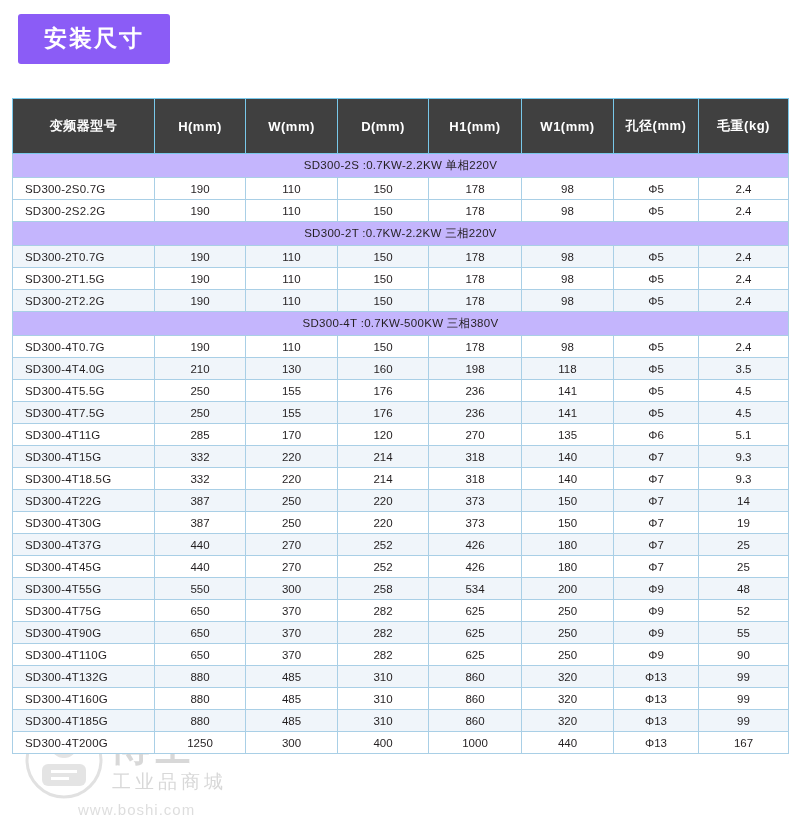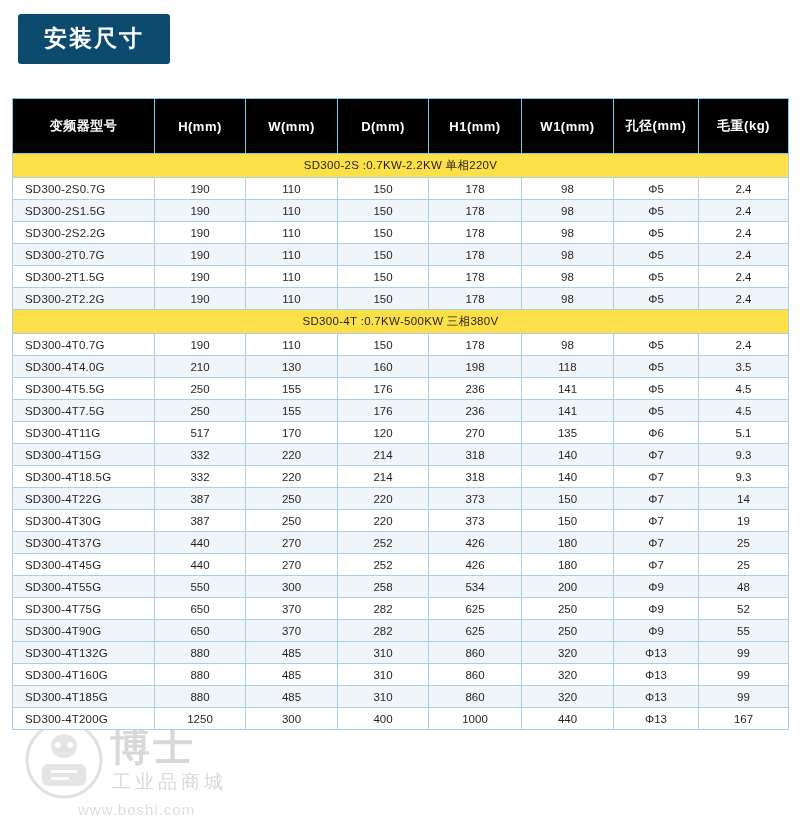--- a/index.html
+++ b/index.html
@@ -15,21 +15,21 @@
     position: relative;
     overflow: hidden;
   }
 
   
   .title-wrap {
     padding: 14px 0 0 18px;
   }
   .title-badge {
     display: inline-block;
-    background: #0c4a6e;
+    background: #8b5cf6;
     color: #ffffff;
     font-size: 23px;
     font-weight: bold;
     letter-spacing: 2px;
     padding: 13px 26px 14px 26px;
     border-radius: 3px;
     line-height: 1;
   }
 
   
@@ -56,30 +56,30 @@
   table.spec th,
   table.spec td {
     border: 1px solid #a9cfe6;
     text-align: center;
     vertical-align: middle;
     height: 21px;
     padding: 0 2px;
     white-space: nowrap;
   }
   table.spec thead th {
-    background: #000000;
+    background: #404040;
     color: #ffffff;
     font-size: 13px;
     font-weight: bold;
     height: 54px;
     border: 1px solid #79c8ea;
     letter-spacing: 0.5px;
   }
   table.spec tr.group td {
-    background: #fde047;
+    background: #c4b5fd;
     font-size: 11.5px;
     color: #231f20;
     height: 23px;
     letter-spacing: 0.3px;
   }
   table.spec tr.data td {
     background: #ffffff;
     color: #231f20;
   }
   table.spec tr.data td:first-child {
@@ -177,39 +177,32 @@
         <tr class="data">
           <td>SD300-2S0.7G</td>
           <td>190</td>
           <td>110</td>
           <td>150</td>
           <td>178</td>
           <td>98</td>
           <td>Φ5</td>
           <td>2.4</td>
         </tr>
-        <tr class="data alt">
-          <td>SD300-2S1.5G</td>
-          <td>190</td>
-          <td>110</td>
-          <td>150</td>
-          <td>178</td>
-          <td>98</td>
-          <td>Φ5</td>
-          <td>2.4</td>
-        </tr>
         <tr class="data">
           <td>SD300-2S2.2G</td>
           <td>190</td>
           <td>110</td>
           <td>150</td>
           <td>178</td>
           <td>98</td>
           <td>Φ5</td>
           <td>2.4</td>
+        </tr>
+        <tr class="group">
+          <td colspan="8">SD300-2T :0.7KW-2.2KW    三相220V</td>
         </tr>
         <tr class="data alt">
           <td>SD300-2T0.7G</td>
           <td>190</td>
           <td>110</td>
           <td>150</td>
           <td>178</td>
           <td>98</td>
           <td>Φ5</td>
           <td>2.4</td>
@@ -272,21 +265,21 @@
           <td>250</td>
           <td>155</td>
           <td>176</td>
           <td>236</td>
           <td>141</td>
           <td>Φ5</td>
           <td>4.5</td>
         </tr>
         <tr class="data">
           <td>SD300-4T11G</td>
-          <td>517</td>
+          <td>285</td>
           <td>170</td>
           <td>120</td>
           <td>270</td>
           <td>135</td>
           <td>Φ6</td>
           <td>5.1</td>
         </tr>
         <tr class="data alt">
           <td>SD300-4T15G</td>
           <td>332</td>
@@ -369,20 +362,30 @@
         </tr>
         <tr class="data alt">
           <td>SD300-4T90G</td>
           <td>650</td>
           <td>370</td>
           <td>282</td>
           <td>625</td>
           <td>250</td>
           <td>Φ9</td>
           <td>55</td>
+        </tr>
+        <tr class="data">
+          <td>SD300-4T110G</td>
+          <td>650</td>
+          <td>370</td>
+          <td>282</td>
+          <td>625</td>
+          <td>250</td>
+          <td>Φ9</td>
+          <td>90</td>
         </tr>
         <tr class="data alt">
           <td>SD300-4T132G</td>
           <td>880</td>
           <td>485</td>
           <td>310</td>
           <td>860</td>
           <td>320</td>
           <td>Φ13</td>
           <td>99</td>

